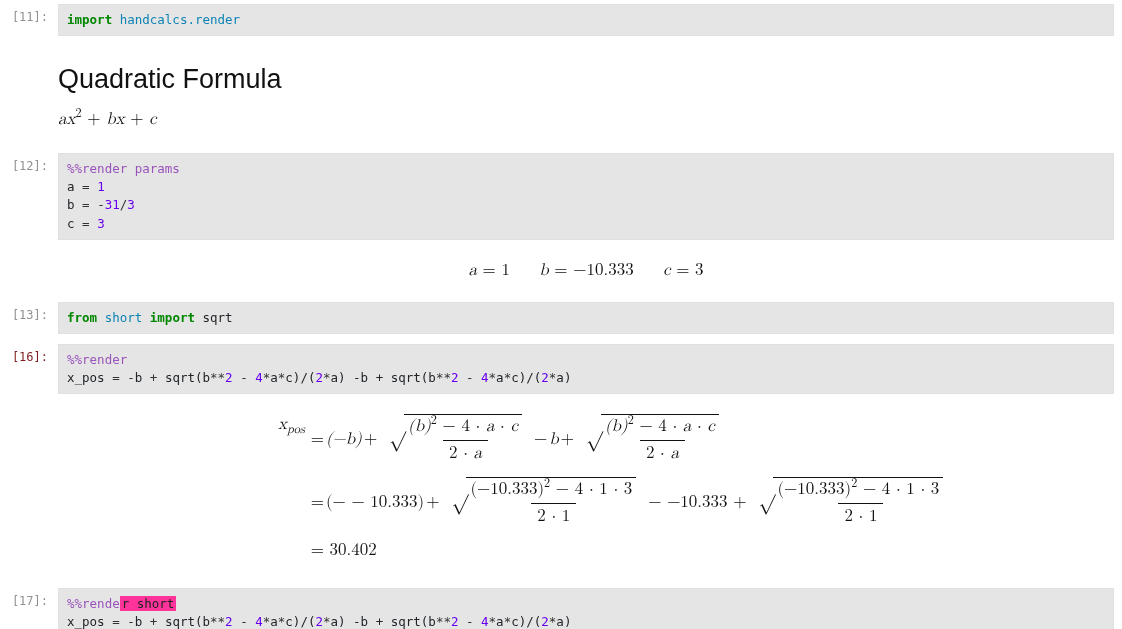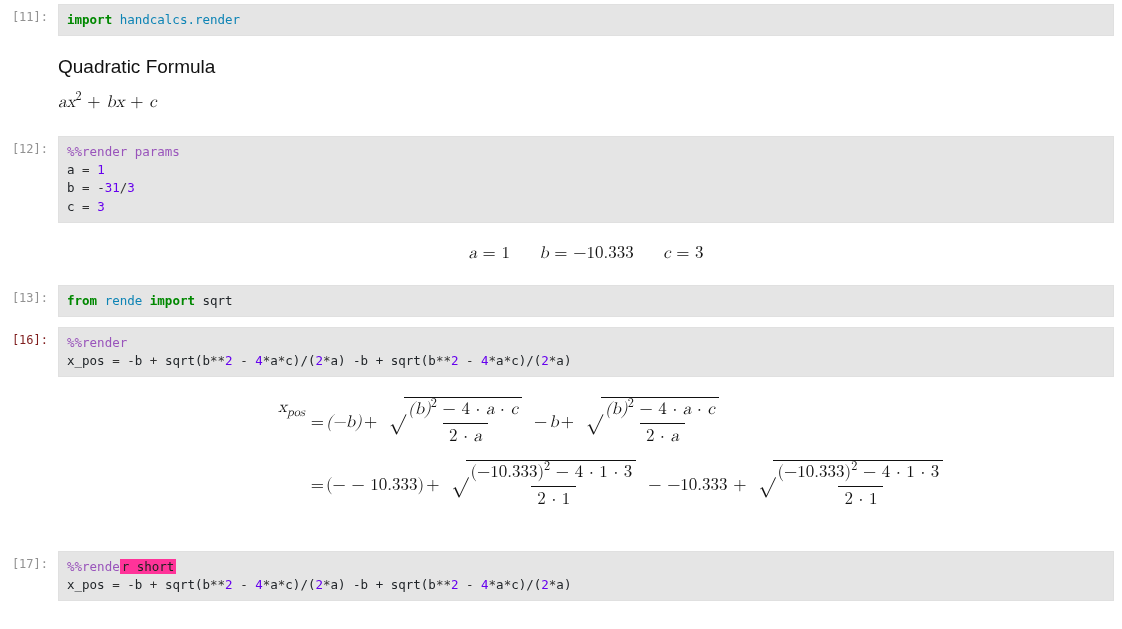--- a/index.html
+++ b/index.html
@@ -35,23 +35,23 @@
   }
   .tok-kw { color: #008800; font-weight: bold; }
   .tok-nn { color: #0e84b5; }
   .tok-magic { color: #9954bb; }
   .tok-op { color: #333; }
   .tok-num { color: #6600ee; }
   .tok-hl { background: #ff3399; color: #222; padding: 0 2px; }
   .output { padding: 8px 0 14px 0; }
   .md-output { padding: 14px 0 22px 0; }
   h2.title {
-    font-size: 19px;
+    font-size: 27px;
     font-weight: 400;
-    margin: 6px 0 14px 0;
+    margin: 14px 0 14px 0;
     color: #111;
   }
   .math {
     font-family: "Cambria Math", "Latin Modern Math", "STIX Two Math", "Times New Roman", serif;
     font-size: 17px;
     color: #111;
   }
   .math .it { font-style: italic; }
   .math .sup { font-size: 0.72em; position: relative; top: -0.55em; }
   .math .sub { font-size: 0.72em; position: relative; top: 0.3em; font-style: italic; }
@@ -111,21 +111,21 @@
       <span class="it">b</span><span> = </span><span>−10.333</span>
       <span class="gap18"></span>
       <span class="it">c</span><span> = </span><span>3</span>
     </div>
   </div>
 </div>
 
 <div class="cell">
   <div class="prompt">[13]:</div>
   <div class="cell-body">
-    <div class="code-area"><span class="tok-kw">from</span> <span class="tok-nn">rende</span> <span class="tok-kw">import</span> <span>sqrt</span></div>
+    <div class="code-area"><span class="tok-kw">from</span> <span class="tok-nn">short</span> <span class="tok-kw">import</span> <span>sqrt</span></div>
   </div>
 </div>
 
 <div class="cell" style="margin-top:10px;">
   <div class="prompt exec-blue">[16]:</div>
   <div class="cell-body">
     <div class="code-area"><span class="tok-magic">%%render</span>
 <span>x_pos </span><span class="tok-op">= </span><span class="tok-op">-</span><span>b </span><span class="tok-op">+ </span><span>sqrt(b</span><span class="tok-op">**</span><span class="tok-num">2</span><span class="tok-op"> - </span><span class="tok-num">4</span><span class="tok-op">*</span><span>a</span><span class="tok-op">*</span><span>c</span><span>)/(</span><span class="tok-num">2</span><span class="tok-op">*</span><span>a</span><span>)</span><span> -b + </span><span>sqrt(b</span><span class="tok-op">**</span><span class="tok-num">2</span><span class="tok-op"> - </span><span class="tok-num">4</span><span class="tok-op">*</span><span>a</span><span class="tok-op">*</span><span>c</span><span>)/(</span><span class="tok-num">2</span><span class="tok-op">*</span><span>a</span><span>)</span></div>
 
     <div class="output math">
@@ -173,20 +173,23 @@
           <span class="frac">
             <span class="num sqrt-wrap">
                 <span class="radsym">√</span>
                 <span class="radicand"><span>(−10.333)</span><span class="sup">2</span><span> − 4 · 1 · 3</span></span>
               </span>
             <span class="den">2 · 1</span>
           </span>
         </div>
 
         <div class="align-lhs"></div>
+        <div class="align-rhs">
+          <span>= </span><span>30.402</span>
+        </div>
       </div>
     </div>
   </div>
 </div>
 
 <div class="cell">
   <div class="prompt">[17]:</div>
   <div class="cell-body">
     <div class="code-area"><span class="tok-magic">%%rende</span><span class="tok-hl">r short</span>
 <span>x_pos </span><span class="tok-op">= </span><span class="tok-op">-</span><span>b </span><span class="tok-op">+ </span><span>sqrt(b</span><span class="tok-op">**</span><span class="tok-num">2</span><span class="tok-op"> - </span><span class="tok-num">4</span><span class="tok-op">*</span><span>a</span><span class="tok-op">*</span><span>c</span><span>)/(</span><span class="tok-num">2</span><span class="tok-op">*</span><span>a</span><span>)</span><span> -b + </span><span>sqrt(b</span><span class="tok-op">**</span><span class="tok-num">2</span><span class="tok-op"> - </span><span class="tok-num">4</span><span class="tok-op">*</span><span>a</span><span class="tok-op">*</span><span>c</span><span>)/(</span><span class="tok-num">2</span><span class="tok-op">*</span><span>a</span><span>)</span></div>

